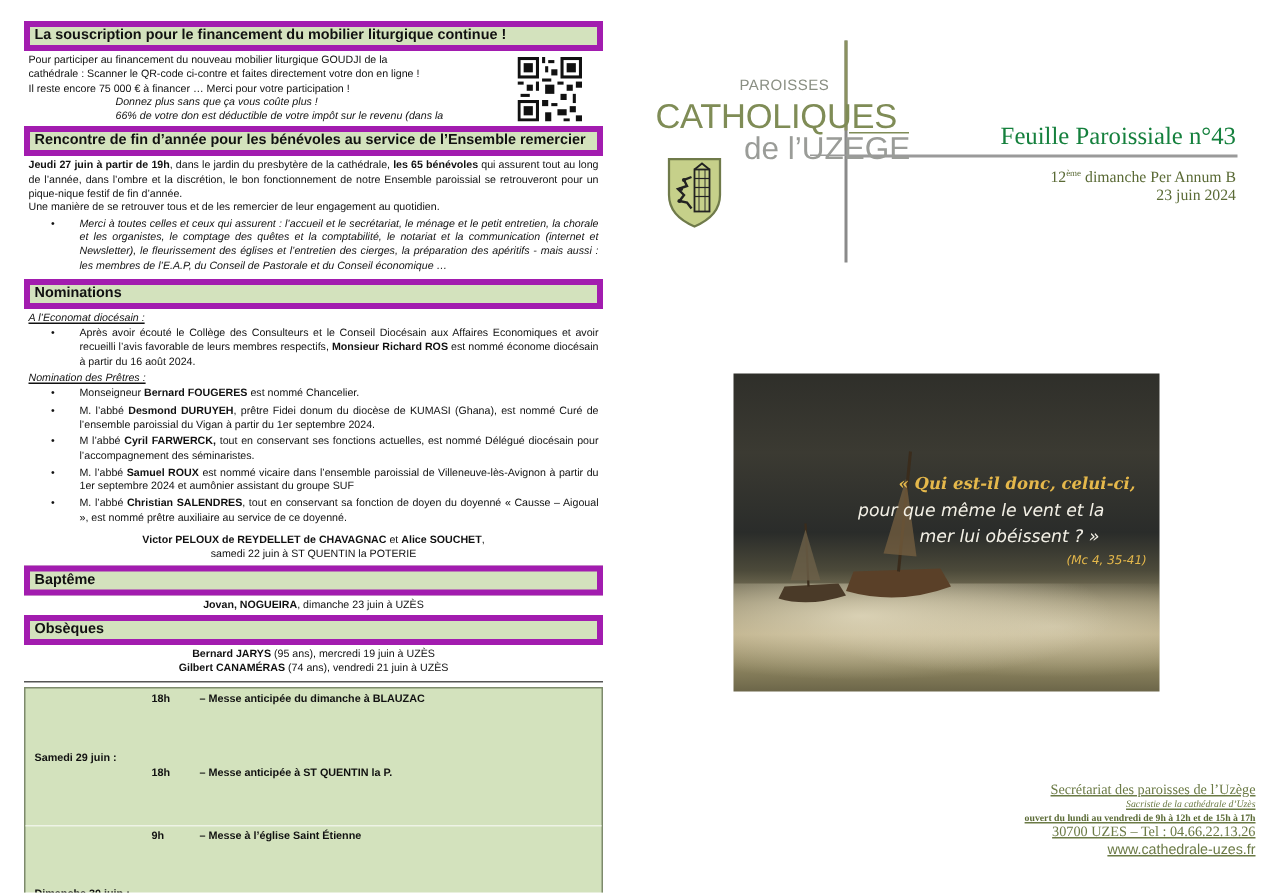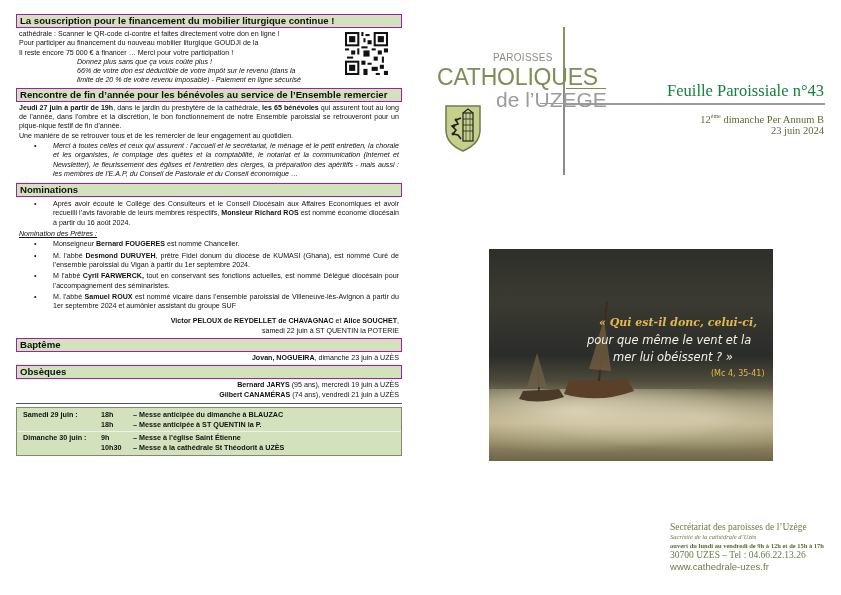--- a/index.html
+++ b/index.html
@@ -1,74 +1,73 @@
 <!DOCTYPE html>
 <html><head>
 <meta charset="utf-8">
 <style>
   html,body{margin:0;padding:0;background:#fff;}
   body{width:841px;height:595px;position:relative;overflow:hidden;font-family:"Liberation Sans",sans-serif;color:#111;}
   .left{position:absolute;left:16px;top:14px;width:386px;font-size:7.1px;line-height:9.3px;}
-  .hdr{background:#d3e2bd;border:1px solid #a21caf;font-weight:bold;font-size:9.6px;line-height:12px;padding:0 3px;margin:0;}
+  .hdr{background:#d3e2bd;border:4px solid #a21caf;font-weight:bold;font-size:9.6px;line-height:12px;padding:0 3px;margin:0;}
   .blk{padding:2px 3px 2px 3px;position:relative;}
   .j{text-align:justify;}
   .it{font-style:italic;}
   .ul{text-decoration:underline;font-style:italic;}
   ul{margin:1px 0 1px 0;padding-left:34px;}
   li{margin:0 0 2px 0;text-align:justify;list-style:none;position:relative;}
   li:before{content:"\2022";position:absolute;left:-19px;font-style:normal;}
-  .center{text-align:right;}
+  .center{text-align:center;}
   .qr{position:absolute;right:14px;top:4px;width:43px;height:43px;}
   .mass{margin-top:3px;background:#d3e2bd;border:1px solid #7d8a6c;font-weight:bold;font-size:7.2px;line-height:10px;padding:2px 6px;}
   .mrow{display:flex;}
-  .mday{width:78px;}
+  .mday{width:78px;margin-top:39px;}
   .mtime{width:32px;text-align:left;}
   .msep{border-top:1px solid #eef3e6;margin:1px -6px;}
   .bottomline{border-top:1px solid #555;margin-top:1px;}
   
   .logo-par{position:absolute;left:493px;top:52px;font-size:10px;color:#8a8f83;letter-spacing:0.3px;}
   .logo-cath{position:absolute;left:437px;top:64px;font-size:23px;color:#7f8c56;letter-spacing:-0.2px;}
   .logo-under{position:absolute;left:566px;top:88px;width:40px;height:1px;background:#7f8c56;}
   .logo-de{position:absolute;left:496px;top:88px;font-size:21px;color:#9a9c98;}
   .vline{position:absolute;left:563px;top:27px;width:1.5px;height:148px;background:#8a8a8a;}
   .vline-top{position:absolute;left:563px;top:27px;width:1.5px;height:60px;background:#8a9160;}
   .hline{position:absolute;left:565px;top:103px;width:260px;height:1.5px;background:#9a9a9a;}
   .hline2{position:absolute;left:540px;top:103px;width:25px;height:1px;background:#9a9a9a;}
   .title{position:absolute;right:17px;top:81px;font-family:"Liberation Serif",serif;font-size:16.5px;color:#15803d;}
   .sub{position:absolute;right:17px;top:111px;font-family:"Liberation Serif",serif;font-size:10.5px;line-height:11px;color:#5a6a35;text-align:right;}
   .sub sup{font-size:6px;}
   .shield{position:absolute;left:444px;top:104px;width:38px;height:48px;}
   .photo{position:absolute;left:489px;top:249px;width:284px;height:212px;overflow:hidden;
     background:linear-gradient(180deg,#2f2f2a 0%,#3b3a32 25%,#2a2c2a 50%,#4c4a3a 62%,#8b8263 72%,#b4a57c 82%,#8e8560 92%,#6c6649 100%);}
   .wave{position:absolute;left:0;right:0;top:140px;height:72px;background:radial-gradient(ellipse at 30% 30%,rgba(230,222,195,0.8),rgba(160,150,110,0) 60%),radial-gradient(ellipse at 75% 40%,rgba(220,212,185,0.7),rgba(150,140,100,0) 55%);}
   .q1{position:absolute;left:110px;top:67px;font-family:"DejaVu Serif",serif;font-style:italic;font-weight:bold;font-size:11px;color:#e5b84b;}
-  .q2{position:absolute;left:98px;top:84px;font-family:"DejaVu Sans",sans-serif;font-style:italic;font-size:11.5px;color:#f3f0e6;}
+  .q2{position:absolute;left:83px;top:84px;font-family:"DejaVu Sans",sans-serif;font-style:italic;font-size:11.5px;color:#f3f0e6;}
   .q3{position:absolute;left:124px;top:101px;font-family:"DejaVu Sans",sans-serif;font-style:italic;font-size:11.5px;color:#f3f0e6;}
-  .qref{position:absolute;left:222px;top:120px;font-family:"DejaVu Sans",sans-serif;font-size:8px;color:#e5b84b;}
+  .qref{position:absolute;left:222px;top:120px;font-family:"DejaVu Sans",sans-serif;font-style:italic;font-size:8px;color:#e5b84b;}
   .boat{position:absolute;}
-  .sec{position:absolute;right:17px;top:522px;text-align:left;font-family:"Liberation Serif",serif;color:#6b7a45;}
+  .sec{position:absolute;right:4px;top:522px;text-align:right;font-family:"Liberation Serif",serif;color:#6b7a45;text-decoration:underline;}
   .sec .l1{font-size:9.5px;line-height:11px;}
   .sec .l2{font-size:6.5px;font-style:italic;line-height:8px;}
   .sec .l3{font-size:6.5px;font-weight:bold;line-height:9px;color:#5a6a35;}
   .sec .l4{font-size:9.5px;line-height:11px;}
   .sec .l5{font-family:"Liberation Sans",sans-serif;font-size:9.5px;line-height:11px;}
 </style>
 </head>
 <body>
 
 <div class="left">
 
   <div class="hdr">La souscription pour le financement du mobilier liturgique continue !</div>
   <div class="blk">
+    <div>Pour participer au financement du nouveau mobilier liturgique GOUDJI de la</div>
     <div>cathédrale : Scanner le QR-code ci-contre et faites directement votre don en ligne !</div>
-    <div>Pour participer au financement du nouveau mobilier liturgique GOUDJI de la</div>
     <div>Il reste encore 75 000 € à financer … Merci pour votre participation !</div>
     <div class="it" style="padding-left:58px">Donnez plus sans que ça vous coûte plus !</div>
     <div class="it" style="padding-left:58px">66% de votre don est déductible de votre impôt sur le revenu  (dans la</div>
-    <div class="it" style="padding-left:58px">limite de 20 % de votre revenu imposable) - Paiement en ligne sécurisé</div>
     <svg class="qr" viewBox="0 0 21 21">
       <rect width="21" height="21" fill="#fff"></rect>
       <g fill="#111">
         <rect x="0" y="0" width="7" height="7"></rect>
           <rect x="1" y="1" width="5" height="5" fill="#fff"></rect>
           <rect x="2" y="2" width="3" height="3"></rect>
         <rect x="14" y="0" width="7" height="7"></rect>
           <rect x="15" y="1" width="5" height="5" fill="#fff"></rect>
           <rect x="16" y="2" width="3" height="3"></rect>
         <rect x="0" y="14" width="7" height="7"></rect>
@@ -106,29 +105,31 @@
       <b>Jeudi 27 juin à partir de 19h</b><span>, dans le jardin du presbytère de la cathédrale, </span><b>les 65 bénévoles</b><span> qui assurent tout au long de l’année, dans l’ombre et la discrétion, le bon fonctionnement de notre Ensemble paroissial se retrouveront pour un pique-nique festif de fin d’année.</span>
     </div>
     <div>Une manière de se retrouver tous et de les remercier de leur engagement au quotidien.</div>
     <ul>
       <li class="it">Merci à toutes celles et ceux qui assurent : l’accueil et le secrétariat, le ménage et le petit entretien, la chorale et les organistes, le comptage des quêtes et la comptabilité, le notariat et la communication (internet et Newsletter), le fleurissement des églises et l’entretien des cierges, la préparation des apéritifs - mais aussi : les membres de l’E.A.P, du Conseil de Pastorale et du Conseil économique …</li>
     </ul>
   </div>
 
   <div class="hdr">Nominations</div>
   <div class="blk">
+    <div class="ul">A l’Economat diocésain :</div>
     <ul>
       <li><span>Après avoir écouté le Collège des Consulteurs et le Conseil Diocésain aux Affaires Economiques et avoir recueilli l’avis favorable de leurs membres respectifs, </span><b>Monsieur Richard ROS</b><span> est nommé économe diocésain à partir du 16 août 2024.</span></li>
     </ul>
     <div class="ul">Nomination des Prêtres :</div>
     <ul>
       <li><span>Monseigneur </span><b>Bernard FOUGERES</b><span> est nommé Chancelier.</span></li>
       <li><span>M. l’abbé </span><b>Desmond DURUYEH</b><span>, prêtre Fidei donum du diocèse de KUMASI (Ghana), est nommé Curé de l’ensemble paroissial du Vigan à partir du 1er septembre 2024.</span></li>
       <li><span>M l’abbé </span><b>Cyril FARWERCK,</b><span> tout en conservant ses fonctions actuelles, est nommé Délégué diocésain pour l’accompagnement des séminaristes.</span></li>
       <li><span>M. l’abbé </span><b>Samuel ROUX</b><span> est nommé vicaire dans l’ensemble paroissial de Villeneuve-lès-Avignon à partir du 1er septembre 2024 et aumônier assistant du groupe SUF</span></li>
+      <li><span>M. l’abbé </span><b>Christian SALENDRES</b><span>, tout en conservant sa fonction de doyen du doyenné « Causse – Aigoual », est nommé prêtre auxiliaire au service de ce doyenné.</span></li>
     </ul>
   </div>
 
   <div class="blk center">
     <div><b>Victor PELOUX de REYDELLET de CHAVAGNAC</b><span> et </span><b>Alice SOUCHET</b><span>,</span></div>
     <div>samedi 22 juin à ST QUENTIN la POTERIE</div>
   </div>
 
   <div class="hdr">Baptême</div>
   <div class="blk center">

